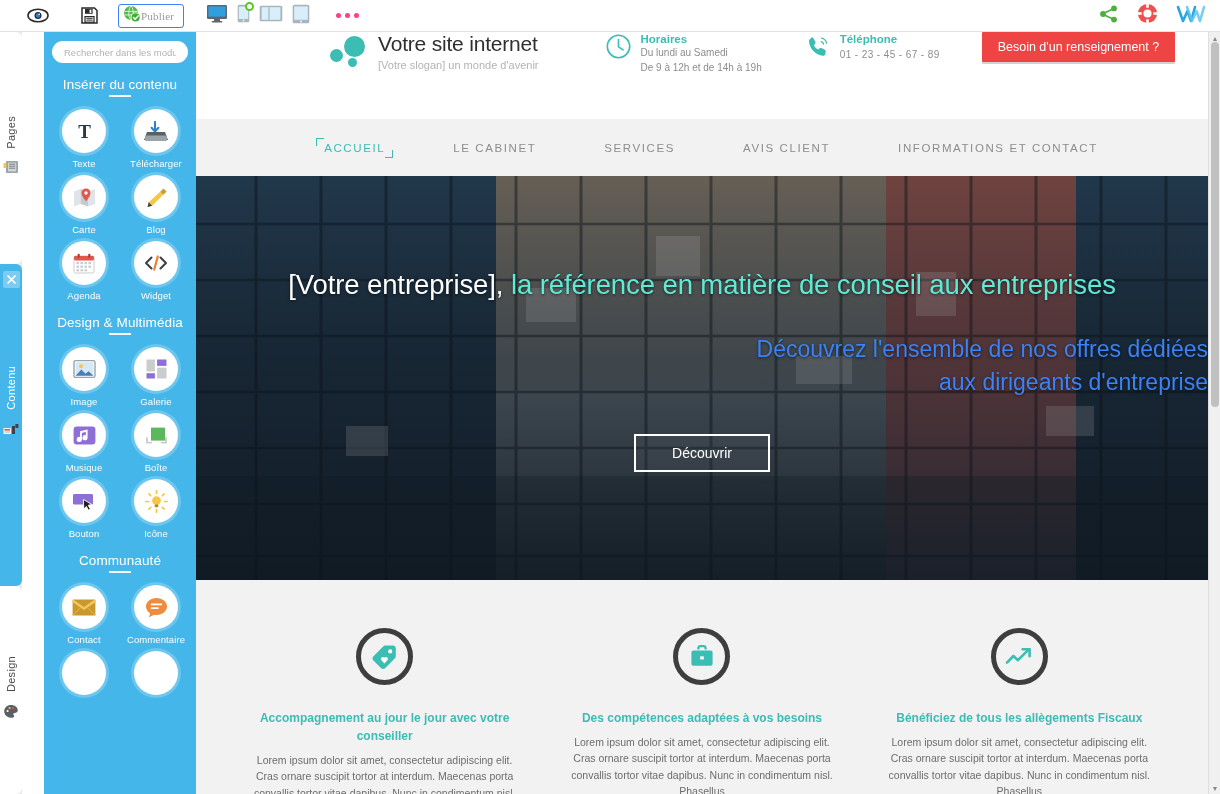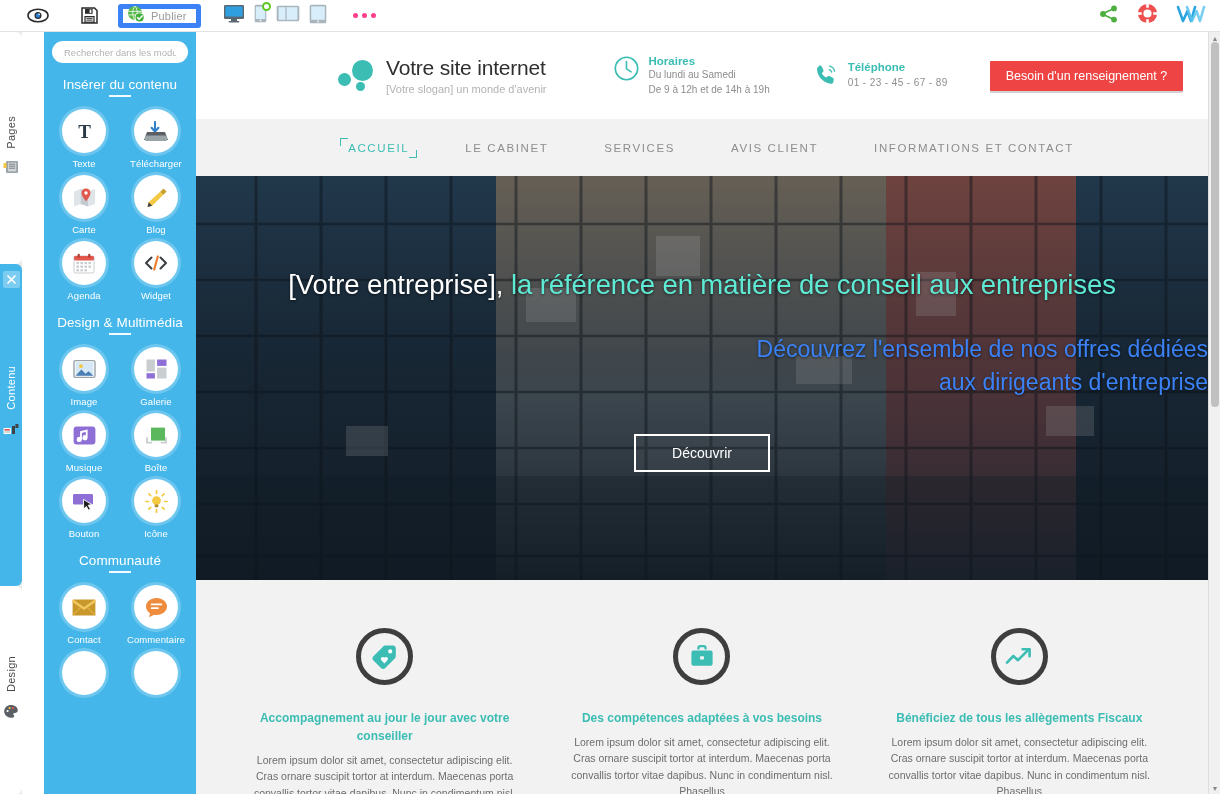--- a/index.html
+++ b/index.html
@@ -16,24 +16,24 @@
     background:#ffffff; border-bottom:1px solid #e2e2e2;
     display:flex; align-items:center;
   }
   .tb-btn {
     display:flex; align-items:center; justify-content:center;
     cursor:pointer;
   }
   .tb-eye { width:40px; margin-left:18px; }
   .tb-save { width:34px; margin-left:14px; }
   .publish-btn {
-    display:flex; align-items:center; gap:6px;
-    border:5px solid #3b82f6; border-radius:3px;
+    display:flex; align-items:center; 
+    border:1px solid #3b82f6; border-radius:3px;
     background:#fff; padding:2px 9px 2px 4px; margin-left:12px;
-    cursor:pointer; height:24px;
+    cursor:pointer; height:24px;font-family:Liberation Serif, serif;
   }
   .publish-btn span.lbl { font-size:11px; color:#9a9a9a; letter-spacing:.2px; }
   .devices { display:flex; align-items:center; gap:9px; margin-left:22px; }
   .dev { position:relative; cursor:pointer; }
   .dot-badge {
     position:absolute; top:-2px; right:-4px;
     width:9px; height:9px; border-radius:50%;
     background:#fff; border:2px solid #5bc624;
   }
   .dots { margin-left:26px; display:flex; gap:4px; cursor:pointer; }
@@ -109,21 +109,21 @@
   }
 
   
   .canvas {
     position:absolute; left:196px; top:32px;
     width:1012px; height:762px;
     background:#f2f2f2; overflow:hidden;
   }
   .site-header {
     height:87px; background:#ffffff;
-    display:flex; align-items:center; padding:0 0 0 16px;
+    display:flex; align-items:flex-start; padding:0 0 0 8px;
   }
   .logo-wrap { display:flex; align-items:center; margin-left:126px; }
   .logo-mark { position:relative; width:40px; height:36px; }
   .logo-mark i { position:absolute; border-radius:50%; background:#3bbdb4; display:block; }
   .lg-big   { width:21px; height:21px; top:2px;  left:14px; }
   .lg-mid   { width:13px; height:13px; top:15px; left:0px; }
   .lg-small { width:9px;  height:9px;  top:24px; left:18px; }
   .site-name { font-size:21px; color:#2f2f2f; font-weight:400; letter-spacing:-.2px; }
   .site-slogan { font-size:11px; color:#b3b3b3; margin-top:3px; }
 
@@ -132,21 +132,21 @@
   .info-line  { font-size:10px; color:#8d8d8d; line-height:1.45; }
   .cta-btn {
     background:#ef4444; color:#ffffff;
     font-size:12.5px; padding:8px 16px; border:none;
     cursor:pointer; border-radius:1px; white-space:nowrap;
     box-shadow:0 2px 0 rgba(0,0,0,0.18);
   }
 
   .site-nav {
     height:57px; background:#f2f2f2;
-    display:flex; align-items:center; justify-content:center; gap:0;margin-left:18px;
+    display:flex; align-items:center; justify-content:center; gap:12px;margin-left:18px;
   }
   .nav-item {
     font-size:11.5px; color:#8d8d8d; letter-spacing:1.6px;
     margin:0 22px; cursor:pointer; position:relative; padding:3px 6px;
   }
   .nav-item.active { color:#3bbdb4; }
   .nav-item.active::before,
   .nav-item.active::after {
     content:""; position:absolute; width:7px; height:7px;
   }

